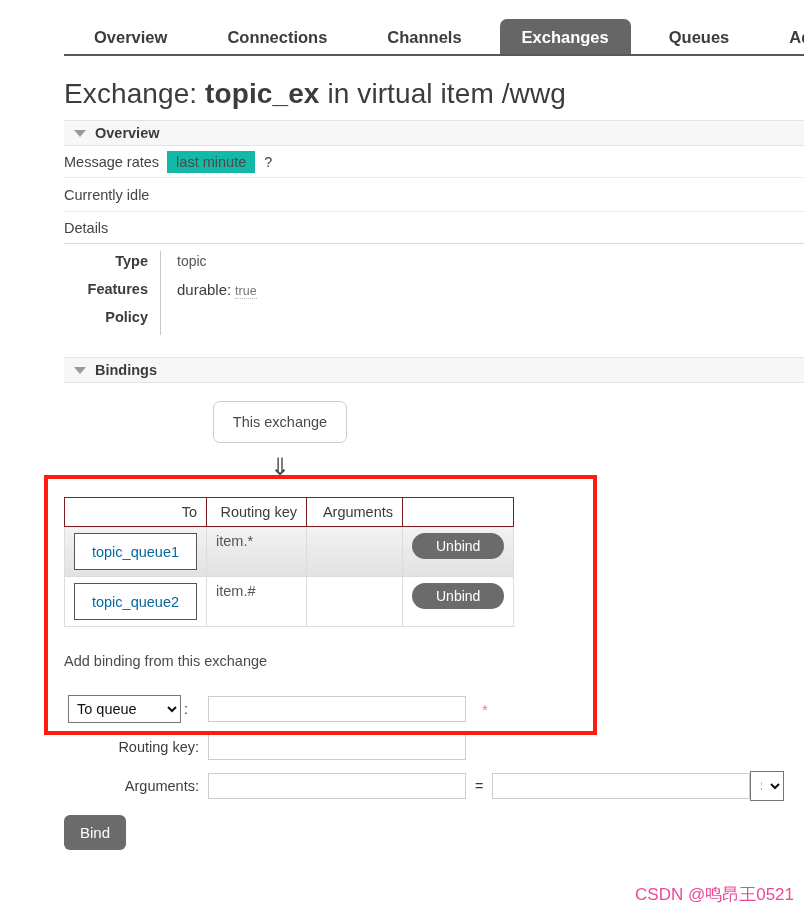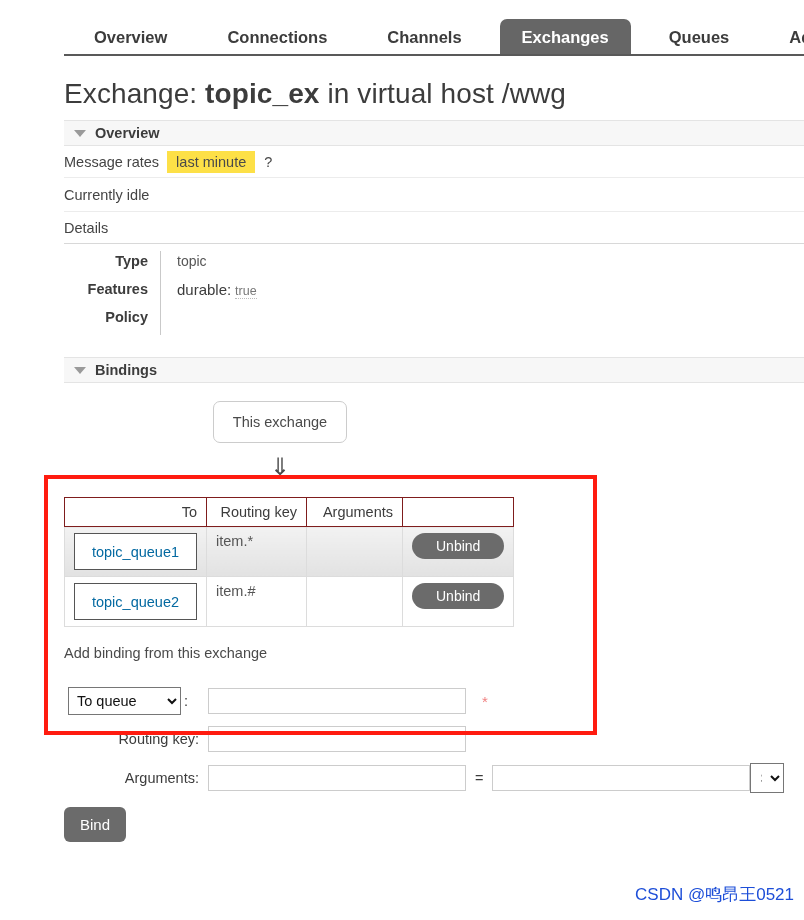--- a/index.html
+++ b/index.html
@@ -99,21 +99,21 @@
     font-size: 14.5px;
     color: #444;
   }
   .rates-label { padding-right: 8px; }
   .rates-tab {
     padding: 3px 9px;
     font-size: 14.5px;
     color: #4a4a4a;
     cursor: pointer;
   }
-  .rates-tab.active { background: #fde047; }
+  .rates-tab.active { background: #14b8a6; }
   .rates-help {
     padding: 3px 9px;
     color: #4a4a4a;
     cursor: pointer;
   }
 
   .idle-row {
     height: 34px;
     display: flex;
     align-items: center;
@@ -247,21 +247,21 @@
     border: none;
     border-radius: 13px;
     font-size: 14px;
     padding: 5px 24px;
     cursor: pointer;
     font-family: "Liberation Sans", sans-serif;
   }
 
   .add-binding {
     margin-left: 64px;
-    margin-top: 18px;
+    margin-top: 26px;
     font-size: 14.5px;
     color: #4a4a4a;
     position: relative;
     z-index: 2;
     cursor: pointer;
   }
 
   
   .form { margin-top: 26px; }
   .form-row {
@@ -332,21 +332,21 @@
     padding: 9px 16px;
     cursor: pointer;
     font-family: "Liberation Sans", sans-serif;
   }
 
   .watermark {
     position: absolute;
     right: 10px;
     bottom: 14px;
     font-size: 17px;
-    color: #1d4ed8;
+    color: #ec4899;
     white-space: nowrap;
   }
 </style>
 </head>
 <body>
 
 <div class="nav-wrap">
   <div class="nav" id="nav-list">
       <div class="nav-item">Overview</div>
       <div class="nav-item">Connections</div>
@@ -354,21 +354,21 @@
       <div class="nav-item active">Exchanges</div>
       <div class="nav-item">Queues</div>
       <div class="nav-item">Admin</div>
     </div>
   <div class="nav-rule"></div>
 </div>
 
 <div class="page-title">
   <span>Exchange:</span>
   <span class="strong">topic_ex</span>
-  <span>in virtual host</span>
+  <span>in virtual item</span>
   <span>/wwg</span>
 </div>
 
 <div class="section-head">
   <span class="tri"></span>
   <span class="label">Overview</span>
 </div>
 
 <div class="ov-body">
   <div class="rates-row">

